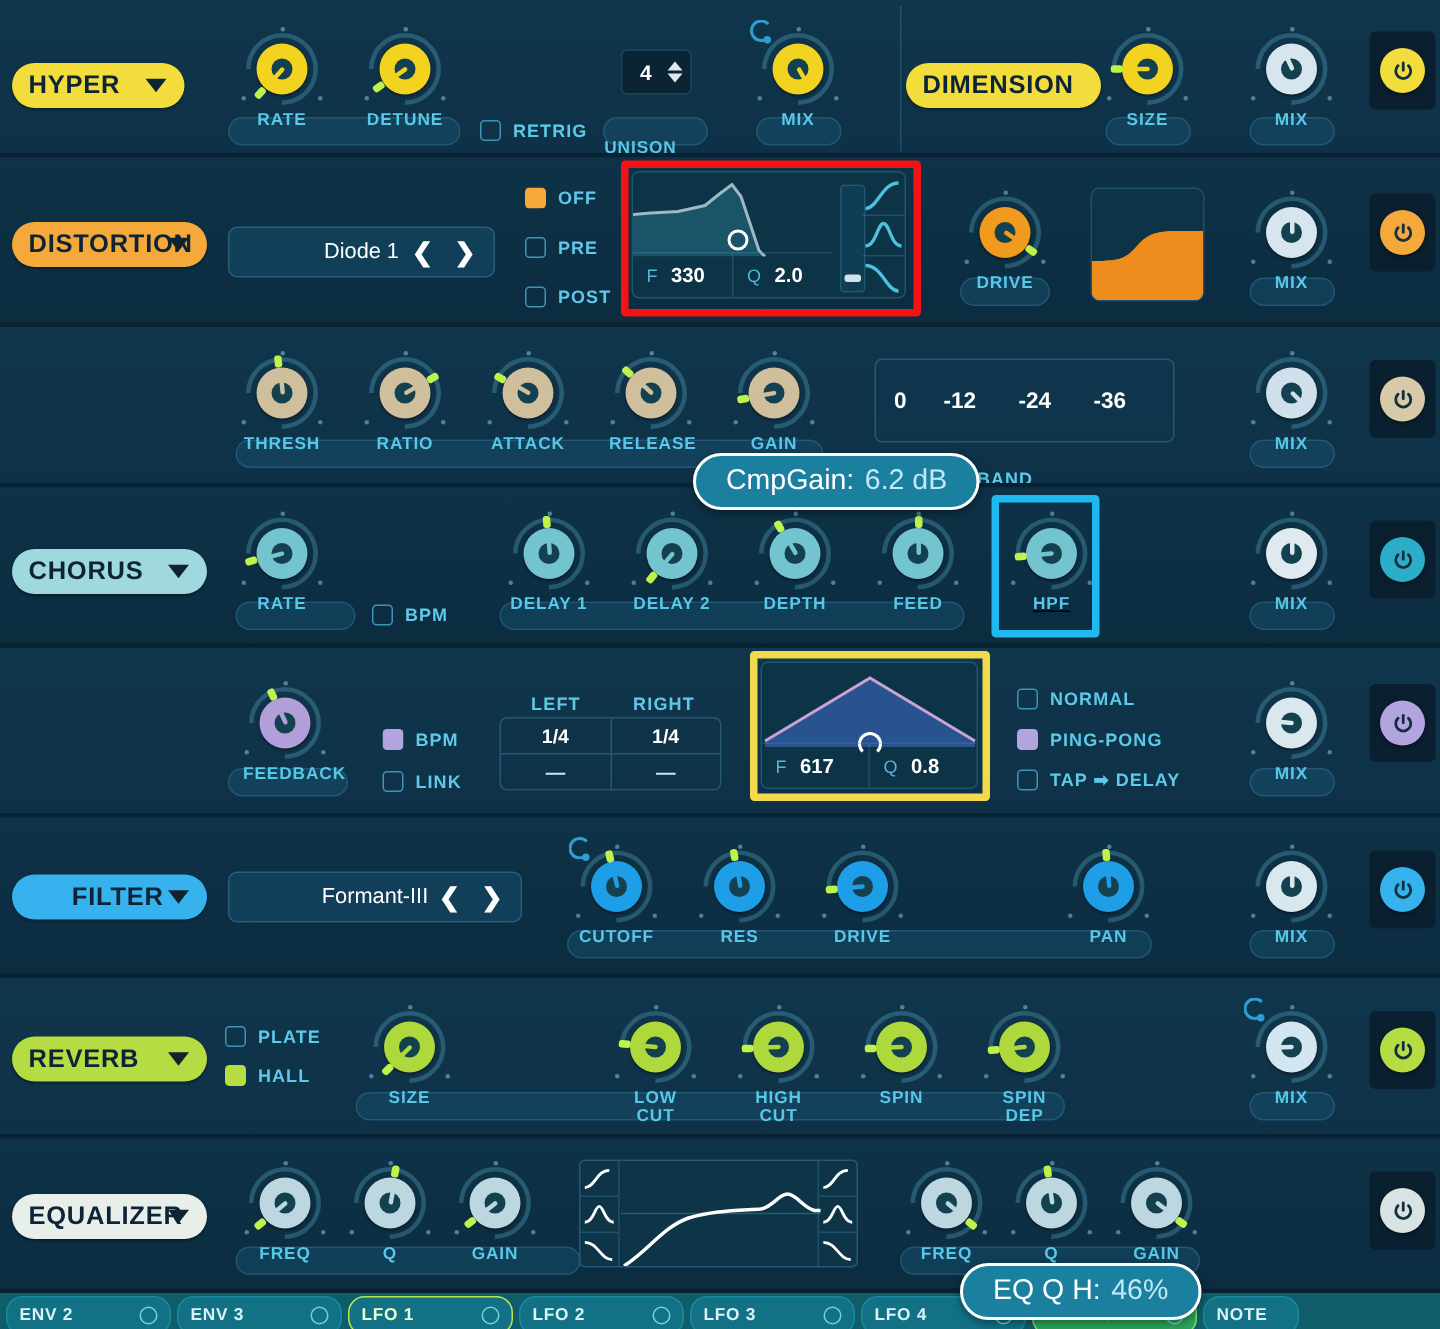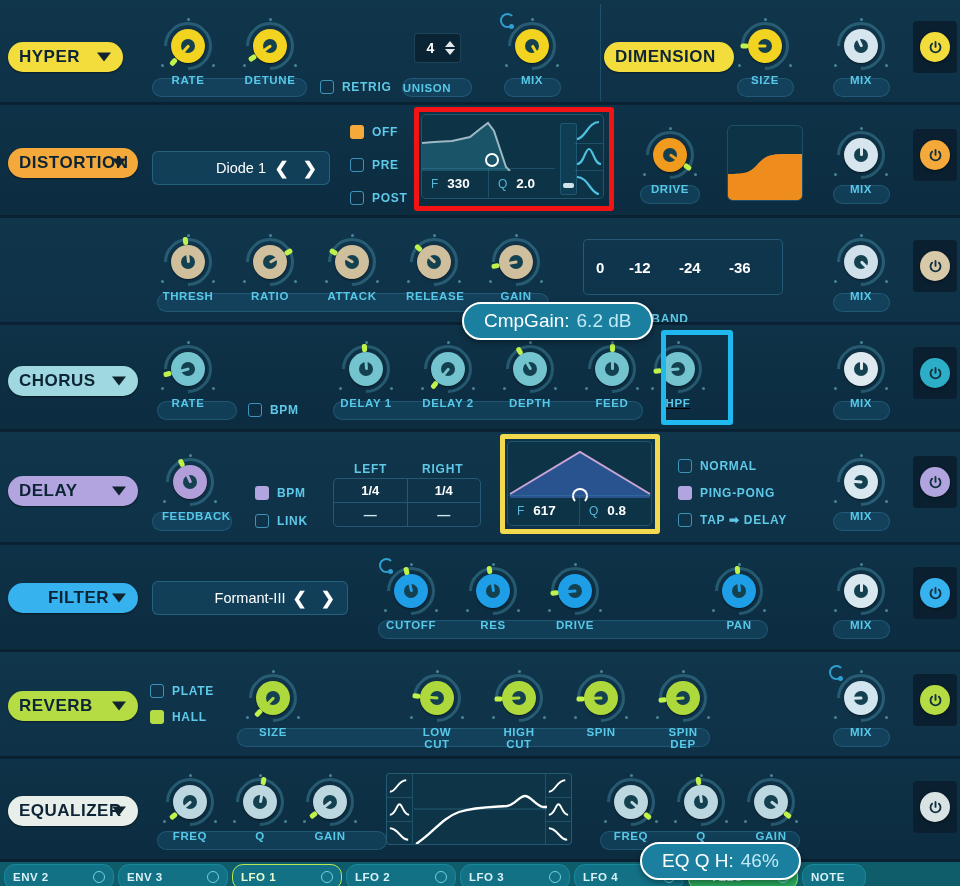--- a/index.html
+++ b/index.html
@@ -281,21 +281,21 @@
           <span class="cbl">RETRIG</span>
         </div>
         <div class="stepper" style="left:414px; top:33px;">
           <span style="padding-right:14px;">4</span>
           <div class="spin">
             <i class="up"></i>
             <i class="dn"></i>
           </div>
         </div>
         <div class="labelpad" style="left:402px; top:78px; width:70px;"></div>
-        <div class="klabel" style="position:absolute;left:402px;top:80px;width:50px;text-align:center;">UNISON</div>
+        <div class="klabel" style="position:absolute;left:402px;top:91px;width:50px;text-align:center;">UNISON</div>
         <div class="labelpad" style="left:504px; top:78px; width:57px;"></div>
         <div class="knobwrap" style="left:504px; top:20px;">
           <div class="knob">
             <div class="arcbg"></div>
             <div class="tick t1"></div>
             <div class="tick t2"></div>
             <div class="tick t3"></div>
             <div class="modring"></div>
             <div class="cap" style="background:#f2d320;"></div>
             <div class="hole"></div>
@@ -619,21 +619,21 @@
             <div class="tick t1"></div>
             <div class="tick t2"></div>
             <div class="tick t3"></div>
             <div class="cap" style="background:#73c4ce;"></div>
             <div class="hole"></div>
             <div class="ptr" style="background:#73c4ce; transform: rotate(0deg);"></div>
             <div class="led" style="left:23.5px; top:1.0px; transform: rotate(0deg);"></div>
           </div>
           <div class="klabel">FEED</div>
         </div>
-        <div class="knobwrap" style="left:650px; top:18px;text-decoration:underline;">
+        <div class="knobwrap" style="left:673px; top:18px;text-decoration:underline;">
           <div class="knob">
             <div class="arcbg"></div>
             <div class="tick t1"></div>
             <div class="tick t2"></div>
             <div class="tick t3"></div>
             <div class="cap" style="background:#73c4ce;"></div>
             <div class="hole"></div>
             <div class="ptr" style="background:#73c4ce; transform: rotate(-95deg);"></div>
             <div class="led" style="left:2.6px; top:23.8px; transform: rotate(-95deg);"></div>
           </div>
@@ -658,24 +658,20 @@
             <svg width="15" height="15" viewBox="0 0 24 24" fill="none" stroke="#12303f" stroke-width="3" stroke-linecap="round">
               <path d="M12 3 L12 11"></path>
               <path d="M6.5 6 A8 8 0 1 0 17.5 6"></path>
             </svg>
           </div>
         </div>
       </div>
     </div>
     <div class="row" style="position:absolute; left:0; top:432px; height:113px;">
       <div class="rowinner">
-        <div class="pill wide" style="left:8px; top:44px; background:#b2a4de;">
-          <span>DELAY</span>
-          <span class="caret"></span>
-        </div>
         <div class="labelpad" style="left:152px; top:80px; width:80px;"></div>
         <div class="knobwrap" style="left:162px; top:24px;">
           <div class="knob">
             <div class="arcbg"></div>
             <div class="tick t1"></div>
             <div class="tick t2"></div>
             <div class="tick t3"></div>
             <div class="cap" style="background:#b29fd9;"></div>
             <div class="hole"></div>
             <div class="ptr" style="background:#b29fd9; transform: rotate(-25deg);"></div>

